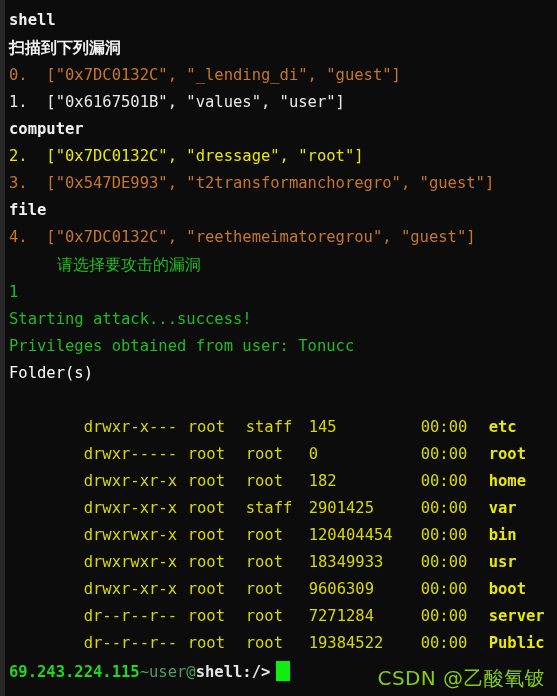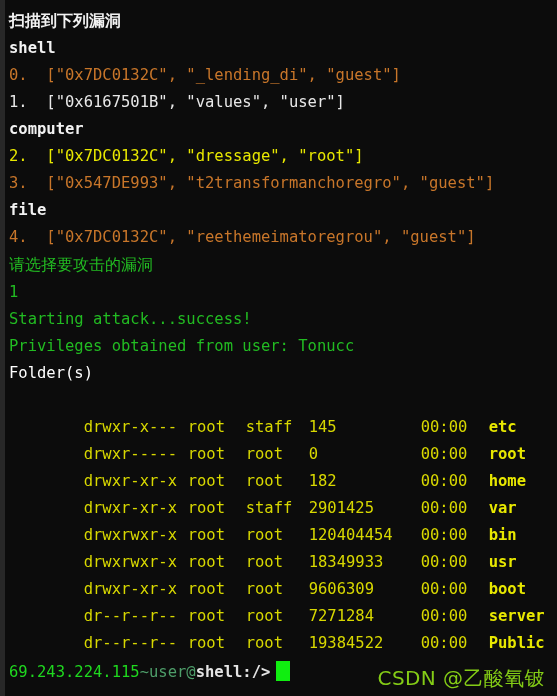--- a/index.html
+++ b/index.html
@@ -44,21 +44,21 @@
     white-space: pre;
     letter-spacing: 0px;
     height: 27px;
   }
   .line.tall { line-height: 28px; height: 28px; }
   .cjk {
     font-family: "DejaVu Sans", "Liberation Sans", sans-serif;
     font-size: 16px;
     font-weight: bold;
   }
-  .cjk.thin { font-weight: normal; }
+  .cjk.thin { font-weight: normal; margin-left: 48px; }
   .c-white   { color: #e8e8e8; }
   .c-bold    { color: #f2f2f2; font-weight: bold; }
   .c-orange  { color: #c8762a; }
   .c-yellow  { color: #e8e800; }
   .c-green   { color: #22bb22; }
   .c-dim     { color: #ffffff; }
   .blank { height: 27px; }
 
   
   .row {
@@ -78,21 +78,21 @@
   
   #promptline {
     position: absolute;
     left: 9px;
     bottom: 13px;
     font-size: 15.5px;
     line-height: 22px;
     white-space: pre;
     z-index: 4;
   }
-  .p-ip    { color: #1fd81f; font-weight: normal; text-align: center; }
+  .p-ip    { color: #1fd81f; font-weight: bold; text-align: center; }
   .p-user  { color: #4e9e6a; }
   .p-host  { color: #e5e5e5; font-weight: bold; }
   #cursor {
     display: inline-block;
     width: 14px;
     height: 20px;
     background: #10ee10;
     vertical-align: -4px;
     margin-left: 6px;
   }
@@ -110,23 +110,23 @@
 </style>
 </head>
 <body>
 
 <div id="terminal">
 
   <div id="gutter"></div>
 
   <div id="screen">
 
+    <div class="line c-bold">shell</div>
+
     <div class="line tall cjk c-bold">扫描到下列漏洞</div>
-
-    <div class="line c-bold">shell</div>
 
     <div class="line c-orange">0.  ["0x7DC0132C", "_lending_di", "guest"]</div>
     <div class="line c-white">1.  ["0x6167501B", "values", "user"]</div>
 
     <div class="line c-bold">computer</div>
 
     <div class="line c-yellow">2.  ["0x7DC0132C", "dressage", "root"]</div>
     <div class="line c-orange">3.  ["0x547DE993", "t2transformanchoregro", "guest"]</div>
 
     <div class="line c-bold">file</div>

